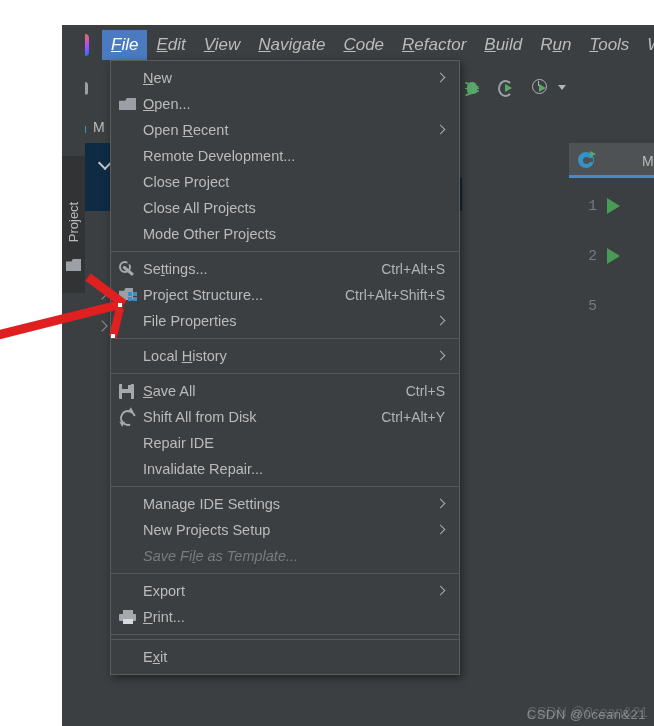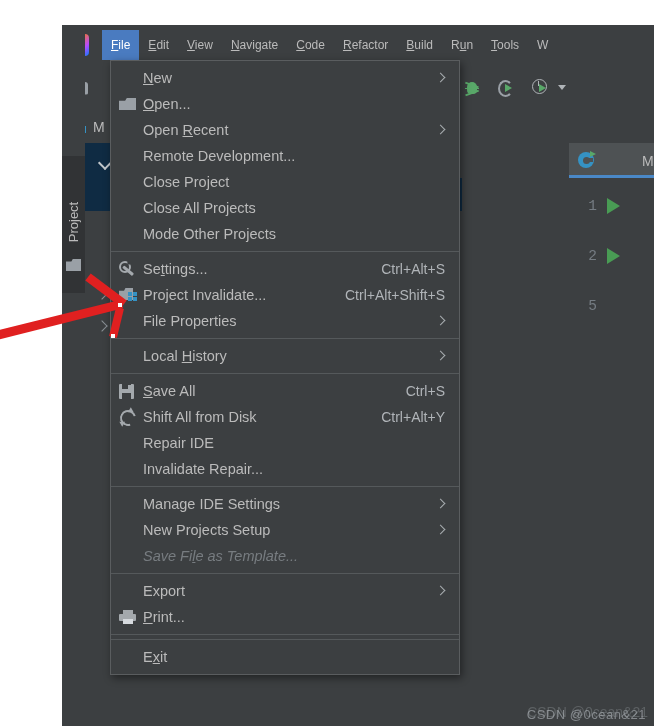--- a/index.html
+++ b/index.html
@@ -30,22 +30,22 @@
     background:linear-gradient(135deg,#fe315d 0%,#f97a12 30%,#b74aff 70%,#087cfa 100%);
   }
   .ij-logo .inner{
     position:absolute;left:7px;top:6px;width:12px;height:14px;background:#000;border-radius:1px;
   }
   .ij-logo .ij{
     position:absolute;left:7px;top:4px;width:12px;height:10px;color:#fff;
     font-size:7px;font-family:"Liberation Sans",sans-serif;text-align:center;line-height:10px;
   }
   .menu-item{
-    font-size:12px;color:#bbbbbb;padding:5px 9px;line-height:20px;
-    white-space:nowrap;flex:none;
+    font-size:17px;color:#bbbbbb;padding:5px 9px;line-height:20px;
+    white-space:nowrap;flex:none;font-style:italic;
   }
   .menu-item.active{background:#4a7bc0;color:#ffffff;}
   .menu-item u{text-decoration:underline;}
 
   
   .toolbar{
     position:absolute;left:0;top:40px;width:592px;height:45px;
     background:#3c3f41;display:flex;align-items:center;
   }
   .tb-ico{width:20px;height:20px;margin-left:8px;position:relative;flex:none;}
@@ -480,21 +480,21 @@
       <div class="mi">
         <div class="ico">
           <div class="ic-ps">
             <div class="f"></div>
             <div class="s1"></div>
             <div class="s2"></div>
             <div class="s3"></div>
             <div class="s4"></div>
           </div>
         </div>
-        <div class="lbl">Project Invalidate...</div>
+        <div class="lbl">Project Structure...</div>
         <div class="acc">Ctrl+Alt+Shift+S</div>
       </div>
       <div class="mi">
         <div class="ico"></div>
         <div class="lbl">File Properties</div>
         <div class="arrow"></div>
       </div>
       <div class="msep"></div>
       <div class="mi">
         <div class="ico"></div>

